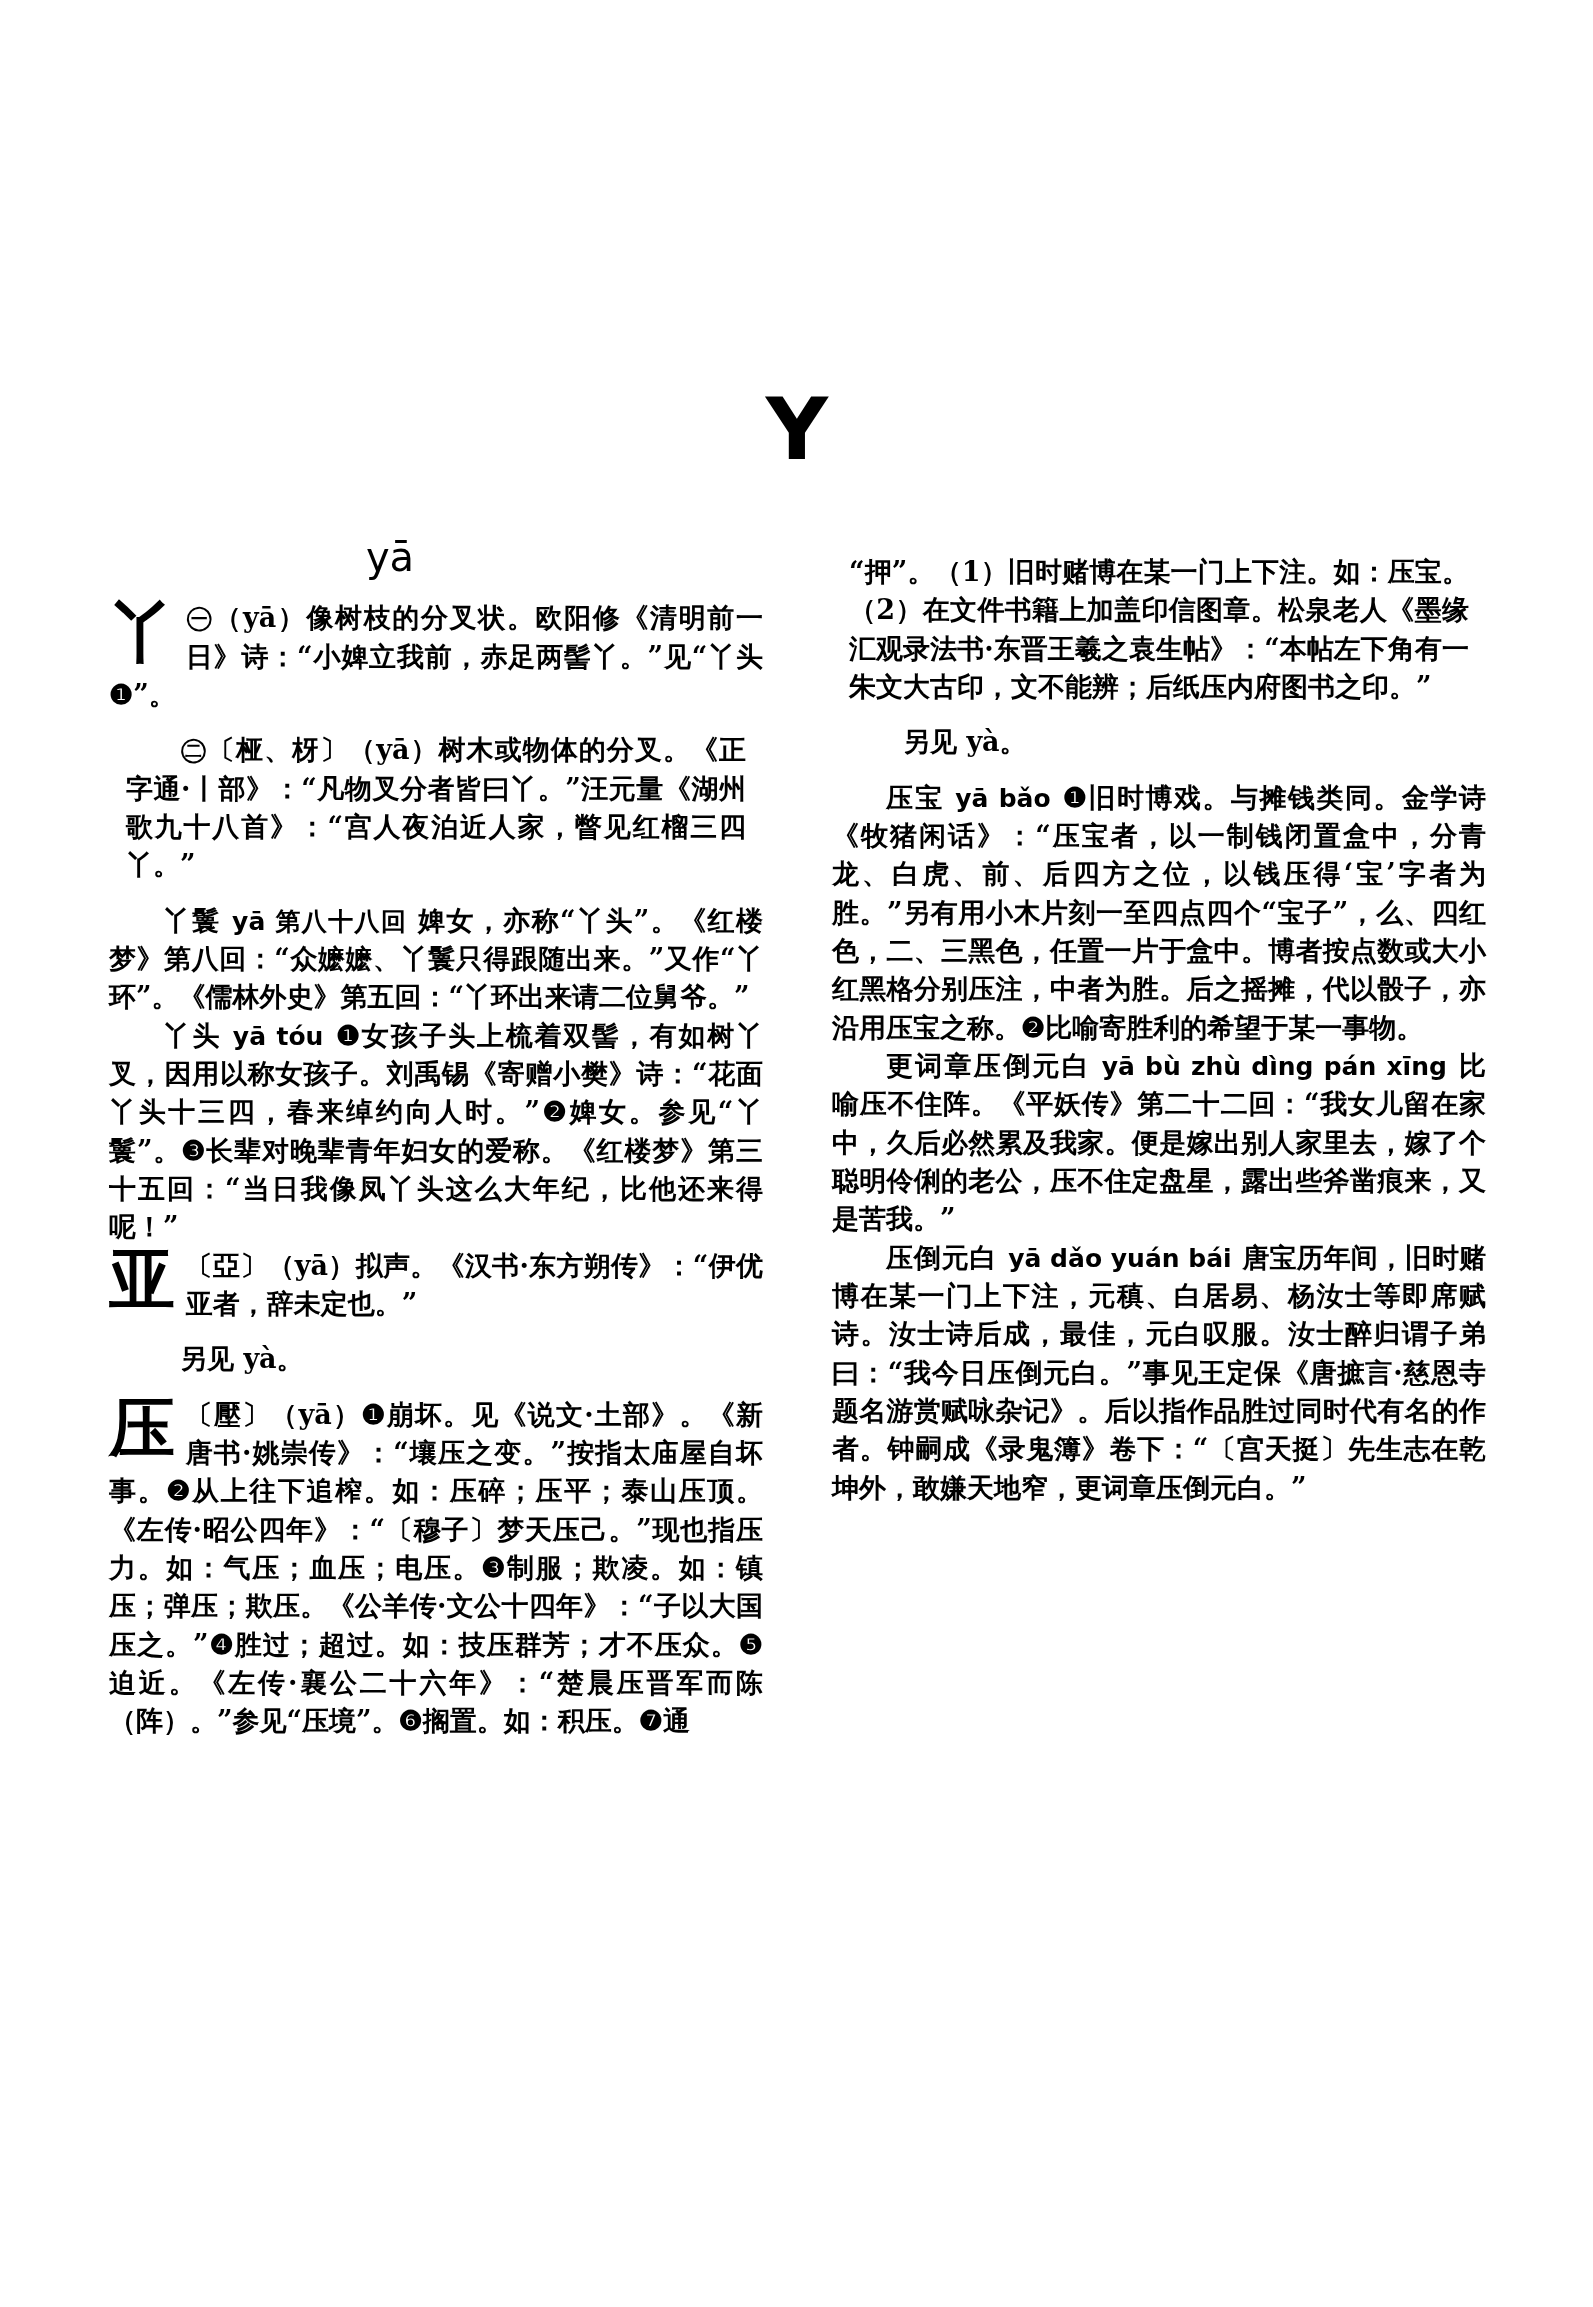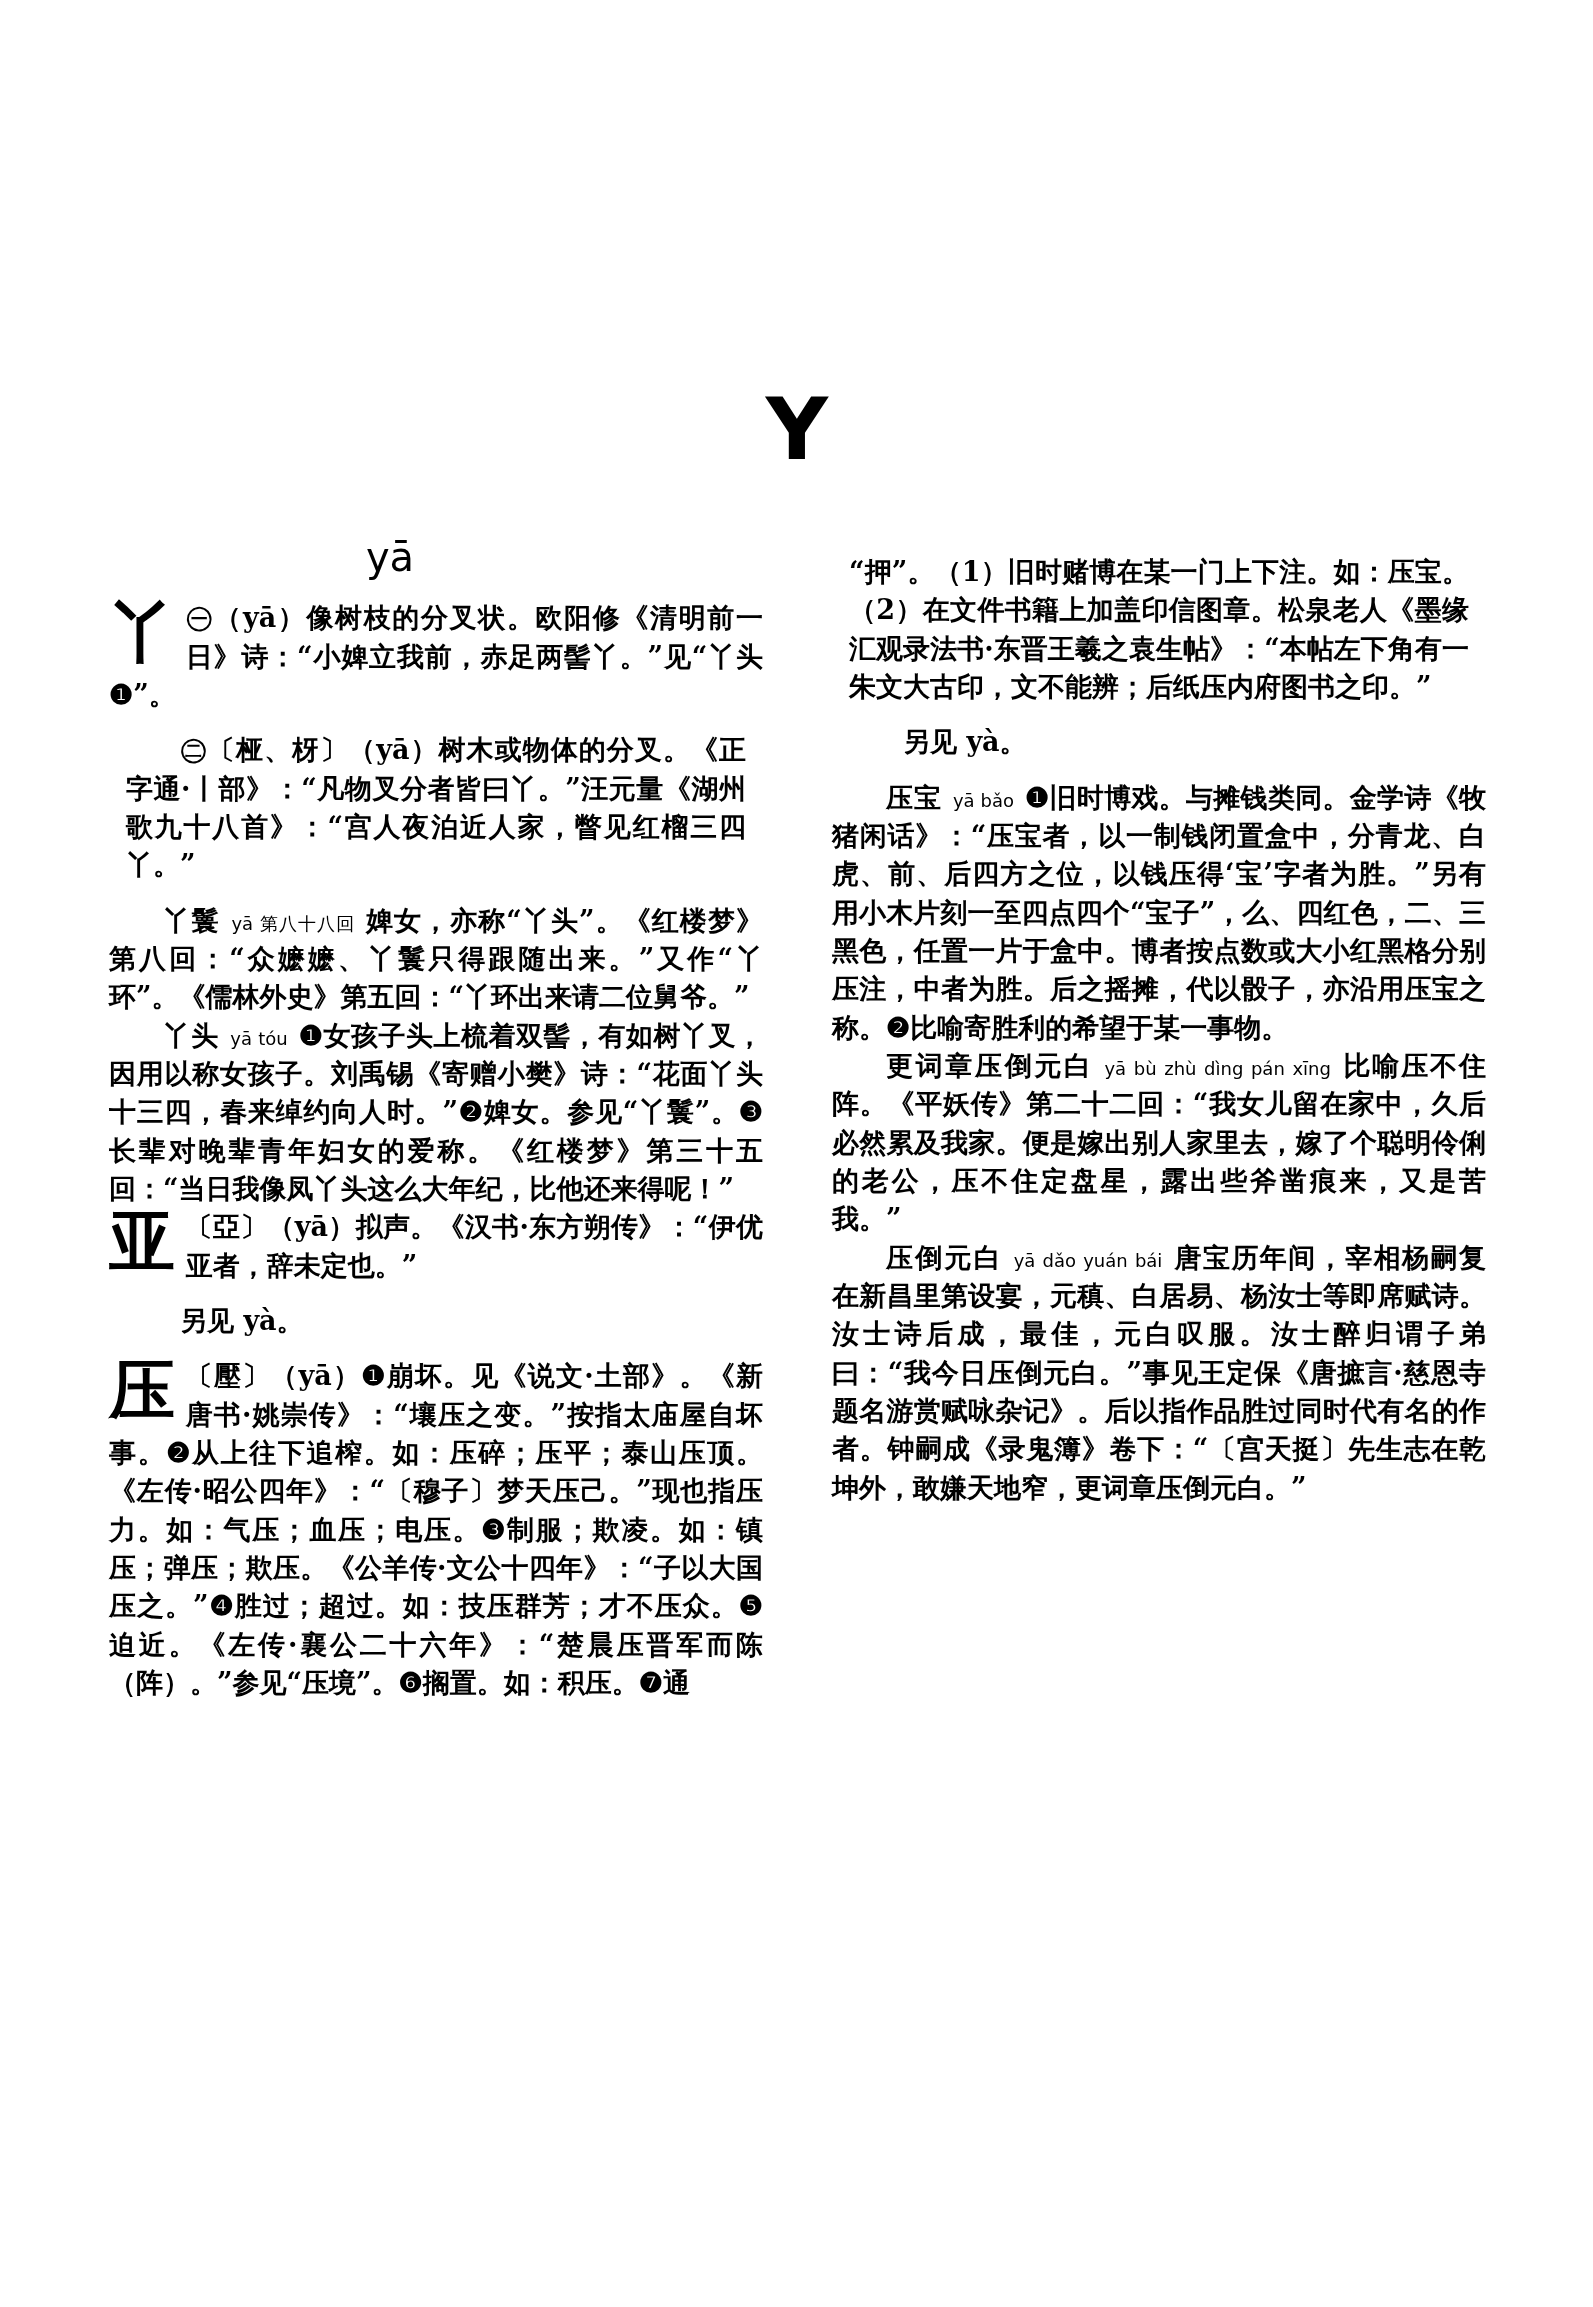--- a/index.html
+++ b/index.html
@@ -109,22 +109,22 @@
     text-justify: inter-character;
     text-align-last: left;
   }
   .subentry .term {
     font-weight: 700;
     letter-spacing: 0.8px;
   }
   .subentry .pinyin,
   .pinyin-inline {
     font-family: "DejaVu Sans", "Liberation Sans", sans-serif;
-    font-weight: 400;
-    font-size: 18px;
+    font-weight: 700;
+    font-size: 25px;
     padding: 0 10.7px;
   }
 
   .clearfix::after {
     content: "";
     display: block;
     clear: both;
   }
 </style>
 </head>
@@ -175,21 +175,21 @@
 
       <p class="subentry">
         <span class="term">压宝</span><span class="pinyin">yā bǎo</span><span>❶旧时博戏。与摊钱类同。金学诗《牧猪闲话》：“压宝者，以一制钱闭置盒中，分青龙、白虎、前、后四方之位，以钱压得‘宝’字者为胜。”另有用小木片刻一至四点四个“宝子”，么、四红色，二、三黑色，任置一片于盒中。博者按点数或大小红黑格分别压注，中者为胜。后之摇摊，代以骰子，亦沿用压宝之称。❷比喻寄胜利的希望于某一事物。</span>
       </p>
 
       <p class="subentry">
         <span class="term">更词章压倒元白</span><span class="pinyin">yā bù zhù dìng pán xīng</span><span>比喻压不住阵。《平妖传》第二十二回：“我女儿留在家中，久后必然累及我家。便是嫁出别人家里去，嫁了个聪明伶俐的老公，压不住定盘星，露出些斧凿痕来，又是苦我。”</span>
       </p>
 
       <p class="subentry">
-        <span class="term">压倒元白</span><span class="pinyin">yā dǎo yuán bái</span><span>唐宝历年间，宰相杨嗣复在新昌里第设宴，元稹、白居易、杨汝士等即席赋诗。汝士诗后成，最佳，元白叹服。汝士醉归谓子弟曰：“我今日压倒元白。”事见王定保《唐摭言·慈恩寺题名游赏赋咏杂记》。后以指作品胜过同时代有名的作者。钟嗣成《录鬼簿》卷下：“〔宫天挺〕先生志在乾坤外，敢嫌天地窄，更词章压倒元白。”</span>
+        <span class="term">压倒元白</span><span class="pinyin">yā dǎo yuán bái</span><span>唐宝历年间，旧时赌博在某一门上下注，元稹、白居易、杨汝士等即席赋诗。汝士诗后成，最佳，元白叹服。汝士醉归谓子弟曰：“我今日压倒元白。”事见王定保《唐摭言·慈恩寺题名游赏赋咏杂记》。后以指作品胜过同时代有名的作者。钟嗣成《录鬼簿》卷下：“〔宫天挺〕先生志在乾坤外，敢嫌天地窄，更词章压倒元白。”</span>
       </p>
 
 
     </div>
 
   </div>
 </div>
 
 
 </body></html>

